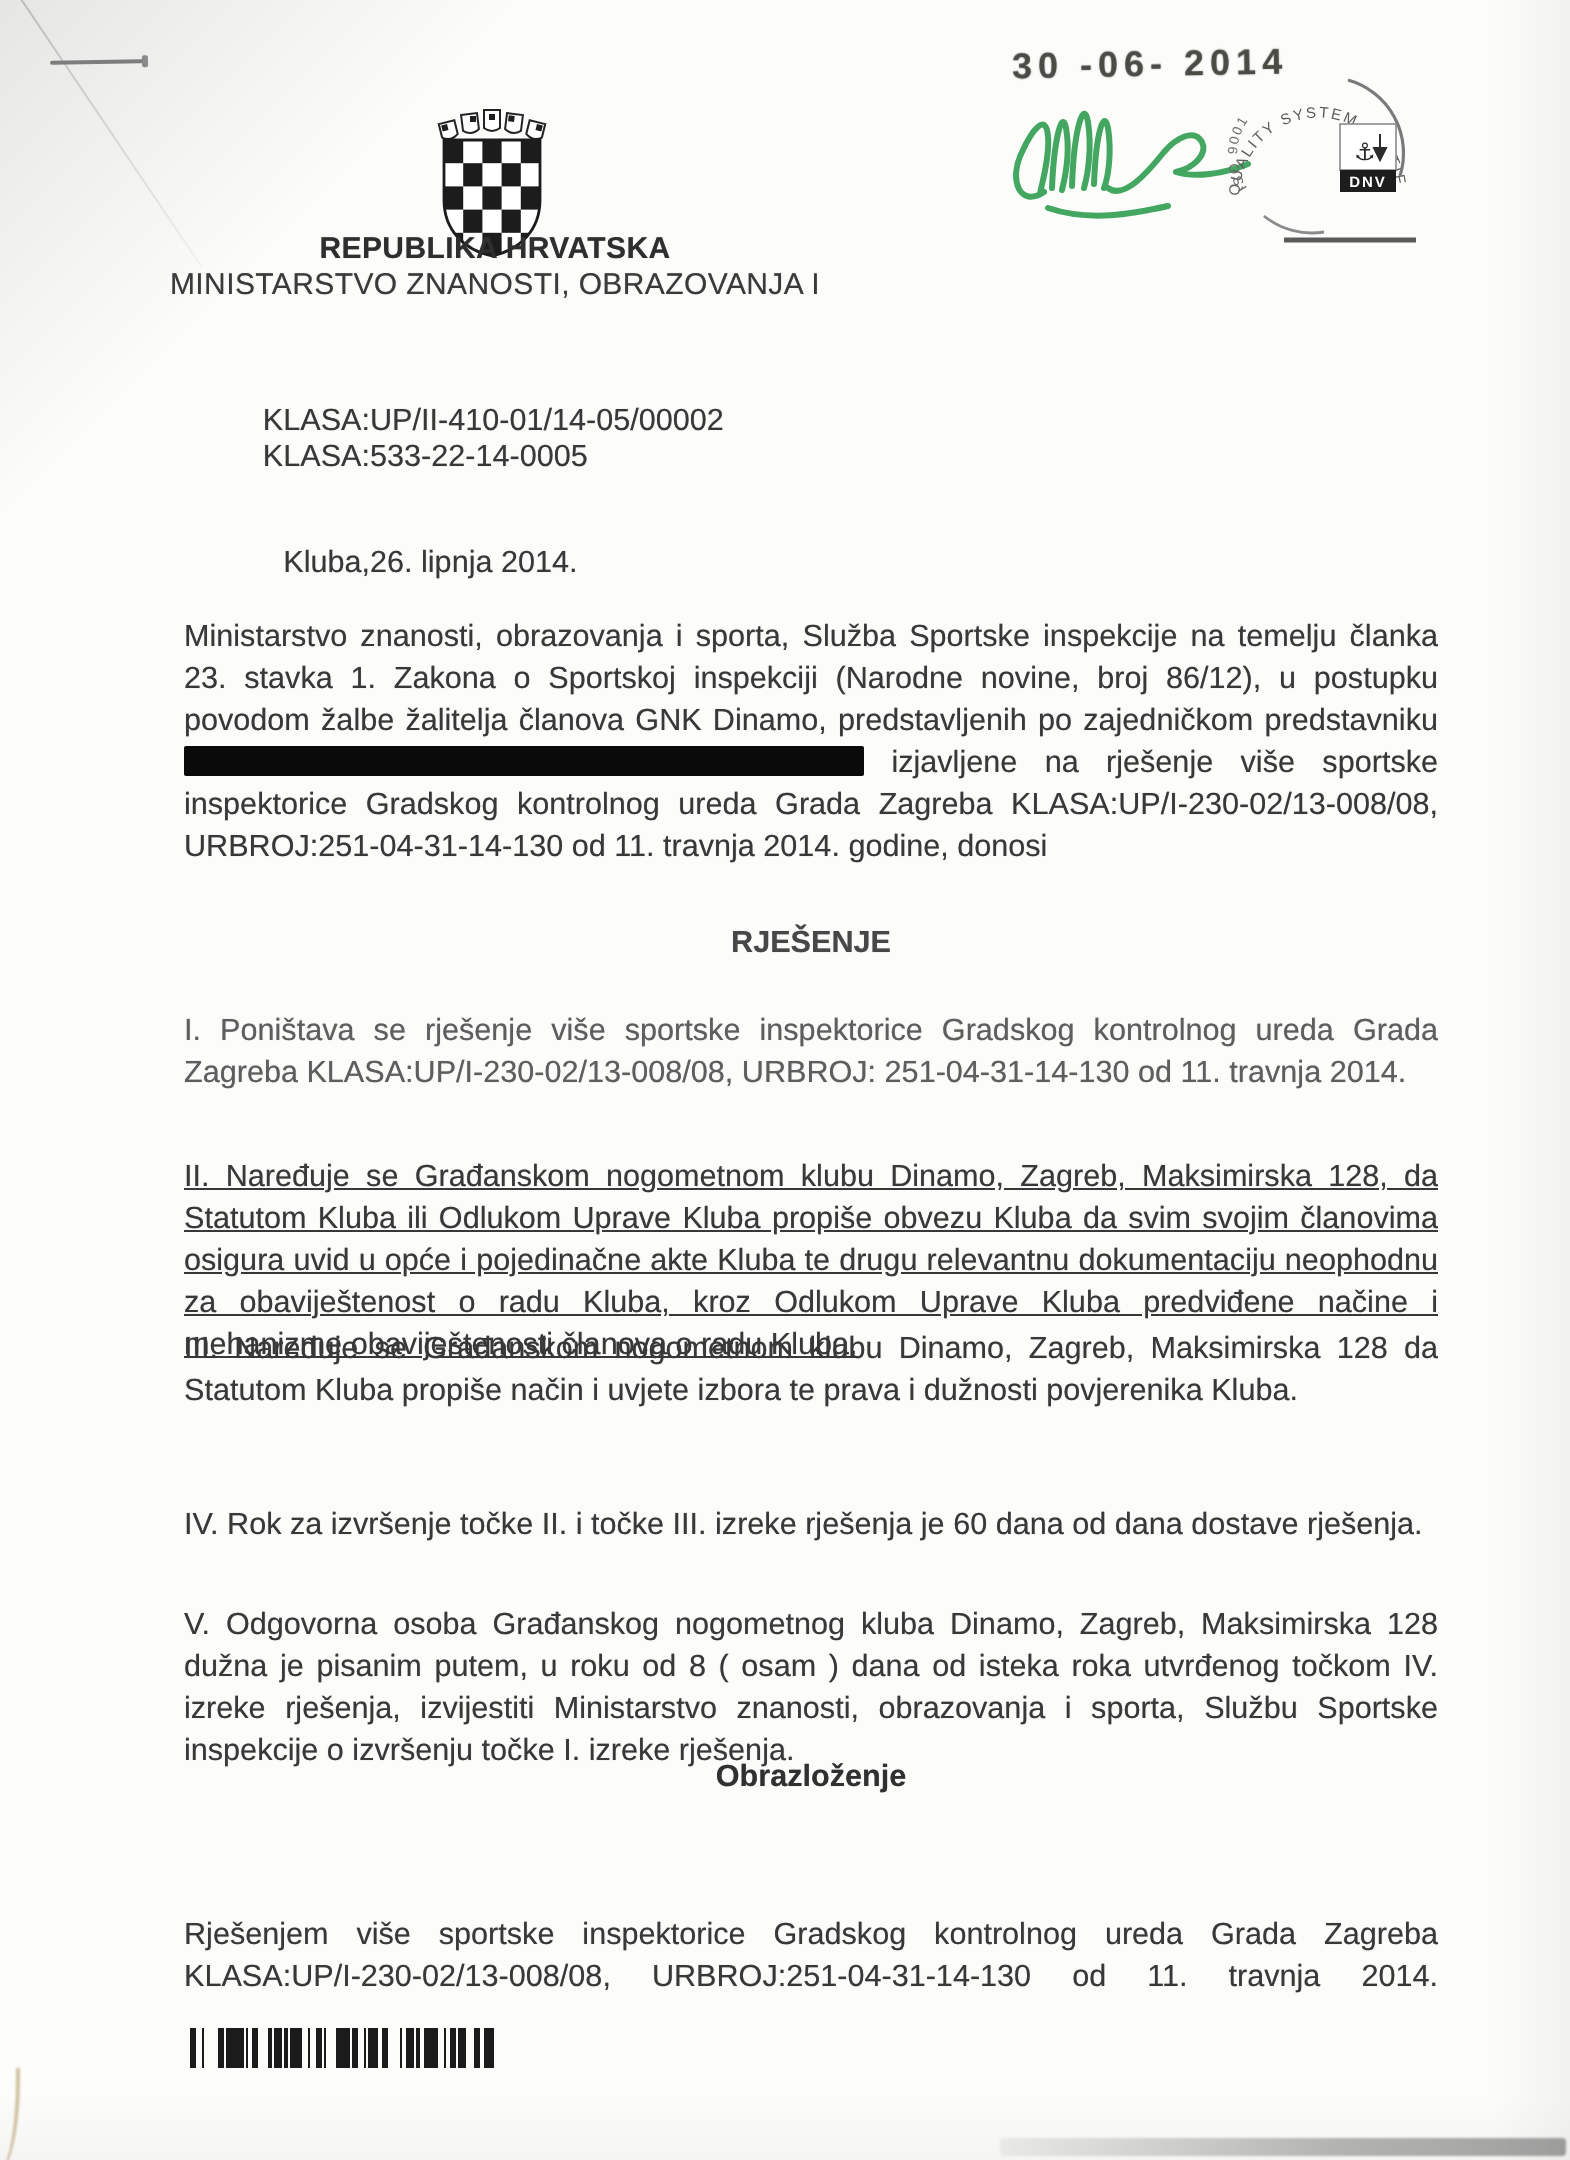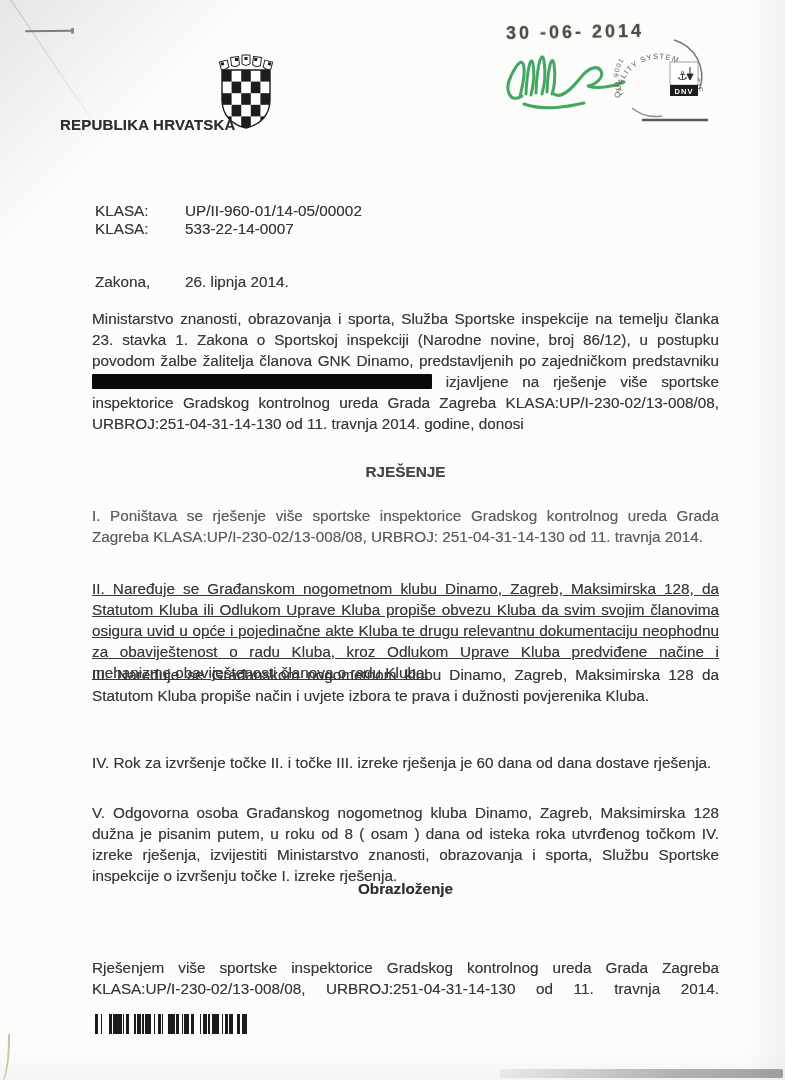--- a/index.html
+++ b/index.html
@@ -40,39 +40,39 @@
   .curl-left{
     position:absolute;left:-6px;bottom:-6px;width:14px;height:52px;
     border-right:2px solid rgba(160,125,60,.45);
     border-radius:0 0 70% 0/0 0 90% 0;filter:blur(.4px);
   }
 
   
   .coat{ position:absolute;left:218px;top:52px; }
   .header-text{
     position:absolute;left:60px;top:116px;width:375px;
-    text-align:left;line-height:18px;font-size:15px;letter-spacing:.2px;
+    text-align:center;line-height:18px;font-size:15px;letter-spacing:.2px;
   }
   .header-text .country{font-weight:bold;color:#2e2e2e;}
   .header-text .ministry{color:#3a3a3a;}
 
   
   .datestamp{
     position:absolute;left:506px;top:22px;
     font-size:18px;font-weight:bold;letter-spacing:3px;
     color:#4b4b45;transform:rotate(-1deg);
     text-shadow:0 0 .8px rgba(75,75,69,.6);
     filter:blur(.25px);
   }
   .signature{ position:absolute;left:500px;top:34px; }
   .certstamp{ position:absolute;left:612px;top:26px; }
 
   
   .meta{ position:absolute;left:95px;top:202px;font-size:15.3px;line-height:17.5px; }
-  .meta .row{display:flex;}
+  .meta .row{display:flex;text-align:right;}
   .meta .lbl{width:90px;}
   .meta .city-row{margin-top:36px;}
 
   
   .body{ position:absolute;left:92px;top:0;width:627px;font-size:15.3px;line-height:21px; }
   .body p{ position:absolute;left:0;width:627px;margin:0;text-align:justify; }
   .body h3{
     position:absolute;left:0;width:627px;margin:0;
     text-align:center;font-size:15.3px;font-weight:bold;
   }
@@ -145,20 +145,21 @@
         <rect x="4" y="64.4" width="9.6" height="11.6"></rect>
           <rect x="23.2" y="64.4" width="9.6" height="11.6"></rect>
           <rect x="42.4" y="64.4" width="9.6" height="11.6"></rect>
       </g>
     </g>
     <path d="M4,18 H52 V48 C52,63 42,73 28,76 C14,73 4,63 4,48 Z" fill="none" stroke="#1c1c1c" stroke-width="1.4"></path>
   </svg>
 
   <div class="header-text txt">
     <div class="country">REPUBLIKA HRVATSKA</div>
+    <div class="ministry">MINISTARSTVO ZNANOSTI, OBRAZOVANJA I</div>
   </div>
 
   <div class="datestamp">30 -06- 2014</div>
 
   <svg class="signature" width="140" height="82" viewBox="0 0 140 82">
     <g fill="none" stroke="#2f9e52" stroke-width="3" stroke-linecap="round" stroke-linejoin="round" opacity=".9">
       <path d="M22,62 C10,70 4,56 11,42 C16,31 23,22 24,34 C25,45 21,57 20,63"></path>
       <path d="M26,60 C27,36 31,20 33,30 C35,41 33,53 31,61"></path>
       <path d="M36,59 C37,30 42,15 44,27 C46,40 44,53 42,60"></path>
       <path d="M47,58 C48,32 52,20 54,30 C56,43 54,55 52,60"></path>
@@ -189,28 +190,28 @@
       <text x="65" y="54" font-size="12" fill="#2b2b2b" font-family="DejaVu Sans, sans-serif">⚓</text>
       <path d="M78,41 v7 M75,48 h6 l-3,6 z" fill="#2b2b2b" stroke="#2b2b2b" stroke-width="1"></path>
       <rect x="58" y="59" width="28" height="11" fill="#1d1d1d"></rect>
       <text x="72" y="67.5" font-size="7.5" font-weight="bold" letter-spacing="1" fill="#ffffff" text-anchor="middle" font-family="Liberation Sans, sans-serif">DNV</text>
     </g>
   </svg>
 
   <div class="meta txt">
     <div class="row">
       <span class="lbl">KLASA:</span>
-      <span>UP/II-960-01/14-05/00002</span>
+      <span>UP/II-410-01/14-05/00002</span>
     </div>
     <div class="row">
       <span class="lbl">KLASA:</span>
-      <span>533-22-14-0007</span>
+      <span>533-22-14-0005</span>
     </div>
     <div class="row city-row">
-      <span class="lbl">Zakona,</span>
+      <span class="lbl">Kluba,</span>
       <span>26. lipnja 2014.</span>
     </div>
   </div>
 
   <div class="body txt">
     <p class="p-intro"><span>Ministarstvo znanosti, obrazovanja i sporta, Služba Sportske inspekcije na temelju članka 23. stavka 1. Zakona o Sportskoj inspekciji (Narodne novine, broj 86/12), u postupku povodom žalbe žalitelja članova GNK Dinamo, predstavljenih po zajedničkom predstavniku</span> <span class="redaction"></span> <span>izjavljene na rješenje više sportske inspektorice Gradskog kontrolnog ureda Grada Zagreba KLASA:UP/I-230-02/13-008/08, URBROJ:251-04-31-14-130 od 11. travnja 2014. godine, donosi</span></p>
 
     <h3 class="h-rjesenje">RJEŠENJE</h3>
 
     <p class="p-i">I. Poništava se rješenje više sportske inspektorice Gradskog kontrolnog ureda Grada Zagreba KLASA:UP/I-230-02/13-008/08, URBROJ: 251-04-31-14-130 od 11. travnja 2014.</p>

